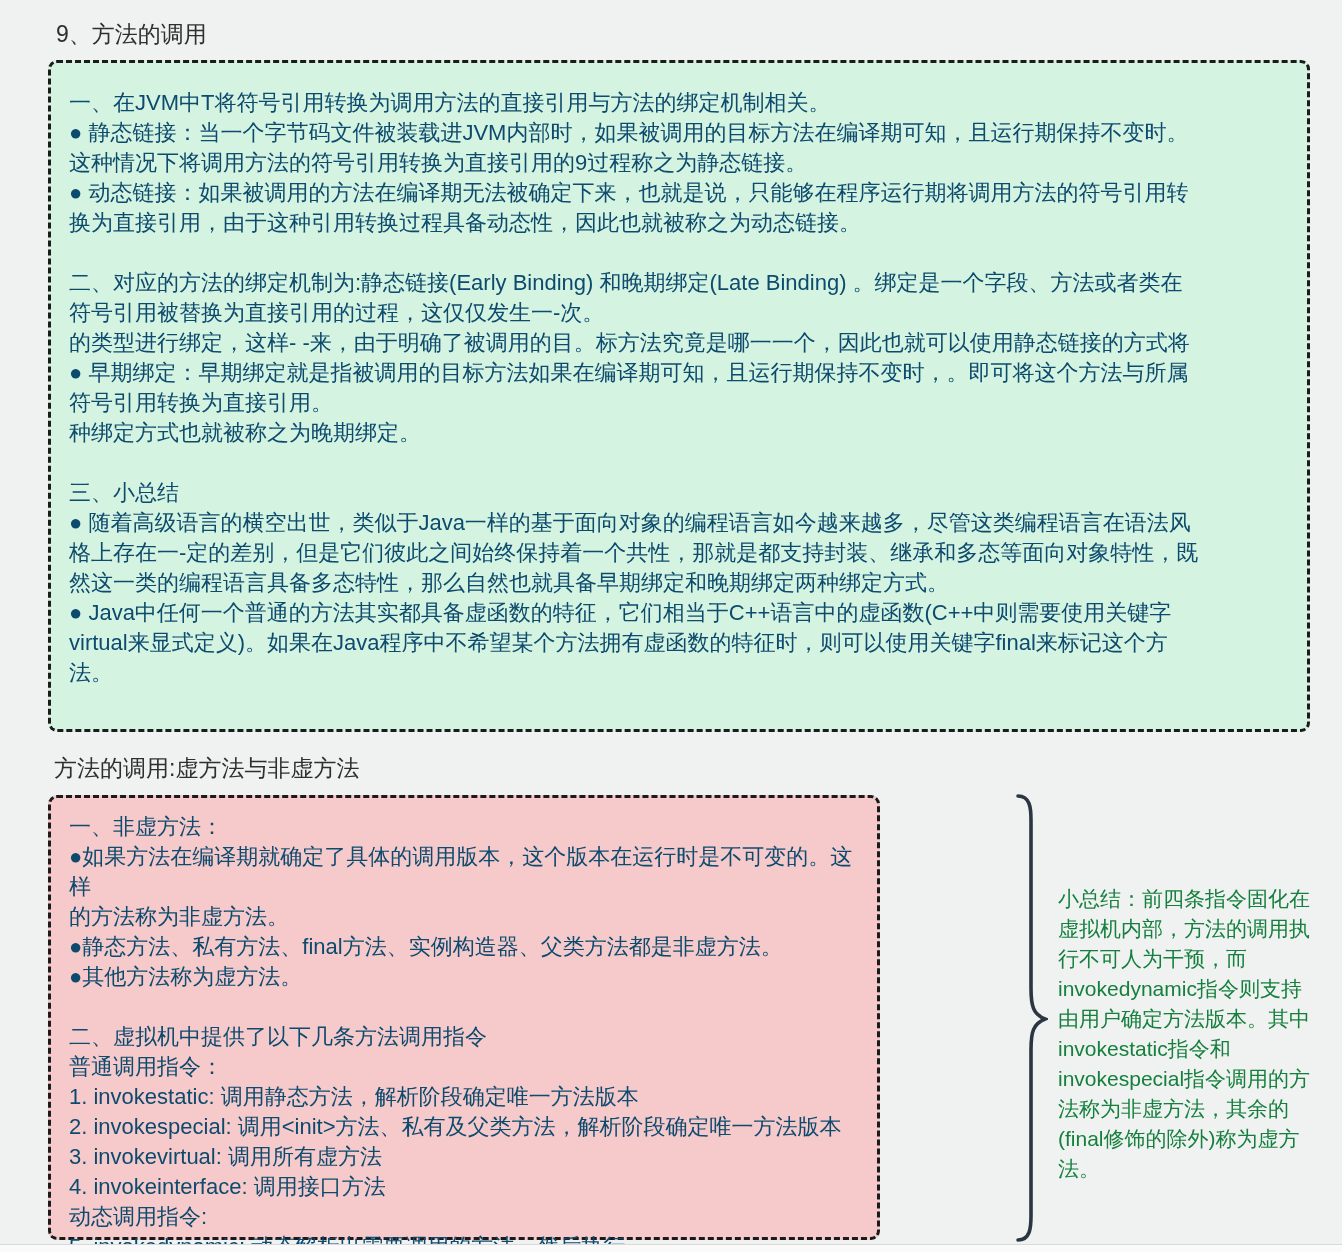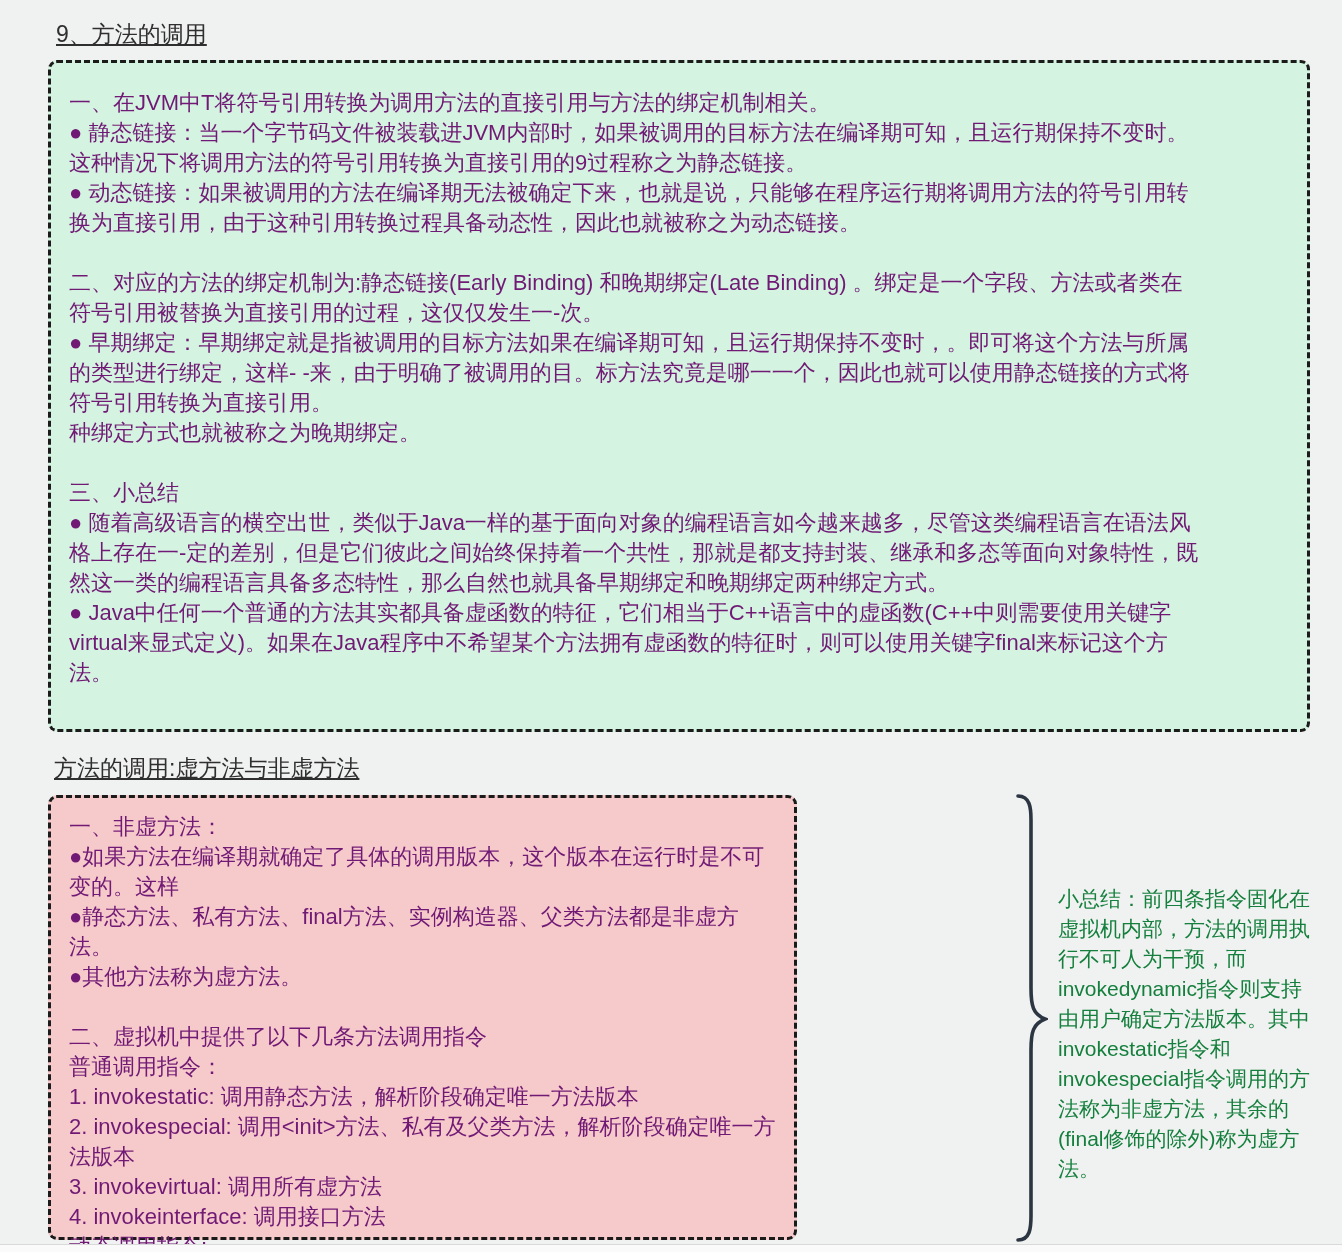--- a/index.html
+++ b/index.html
@@ -9,47 +9,46 @@
     position:relative;
     font-family:"Liberation Sans", sans-serif;
     color:#303030;
     overflow:hidden;
   }
   .page-title {
     position:absolute;
     font-size:23px;
     color:#2f2f2f;
     white-space:pre;
-    text-decoration:underline;
   }
   #title1 { left:56px; top:19px; }
   #title2 { left:54px; top:753px; }
   .note-box {
     position:absolute;
     box-sizing:border-box;
     border:3px dashed #1b1b1b;
     border-radius:9px;
   }
   #green-box {
     left:48px; top:60px;
     width:1262px; height:672px;
     background:#d4f3e0;
     padding:25px 18px 10px 18px;
   }
   #pink-box {
     left:48px; top:795px;
-    width:749px; height:445px;
+    width:832px; height:445px;
     background:#f6c9ca;
     padding:14px 18px 8px 18px;
   }
   .text-line {
     min-height:30px;
     line-height:30px;
     font-size:22px;
-    color:#701a75;
+    color:#0c4a6e;
     white-space:pre-wrap;
   }
   #brace {
     position:absolute;
     left:1008px; top:792px;
     width:40px; height:452px;
   }
   #side-note {
     position:absolute;
     left:1058px; top:884px;
@@ -74,41 +73,42 @@
 <div id="green-box" class="note-box">
   <div>
       <div class="text-line">一、在JVM中T将符号引用转换为调用方法的直接引用与方法的绑定机制相关。</div>
       <div class="text-line">● 静态链接：当一个字节码文件被装载进JVM内部时，如果被调用的目标方法在编译期可知，且运行期保持不变时。</div>
       <div class="text-line">这种情况下将调用方法的符号引用转换为直接引用的9过程称之为静态链接。</div>
       <div class="text-line">● 动态链接：如果被调用的方法在编译期无法被确定下来，也就是说，只能够在程序运行期将调用方法的符号引用转</div>
       <div class="text-line">换为直接引用，由于这种引用转换过程具备动态性，因此也就被称之为动态链接。</div>
       <div class="text-line"></div>
       <div class="text-line">二、对应的方法的绑定机制为:静态链接(Early Binding) 和晚期绑定(Late Binding) 。绑定是一个字段、方法或者类在</div>
       <div class="text-line">符号引用被替换为直接引用的过程，这仅仅发生一-次。</div>
+      <div class="text-line">的类型进行绑定，这样- -来，由于明确了被调用的目。标方法究竟是哪一一个，因此也就可以使用静态链接的方式将</div>
       <div class="text-line">● 早期绑定：早期绑定就是指被调用的目标方法如果在编译期可知，且运行期保持不变时，。即可将这个方法与所属</div>
-      <div class="text-line">的类型进行绑定，这样- -来，由于明确了被调用的目。标方法究竟是哪一一个，因此也就可以使用静态链接的方式将</div>
       <div class="text-line">符号引用转换为直接引用。</div>
       <div class="text-line">种绑定方式也就被称之为晚期绑定。</div>
       <div class="text-line"></div>
       <div class="text-line">三、小总结</div>
       <div class="text-line">● 随着高级语言的横空出世，类似于Java一样的基于面向对象的编程语言如今越来越多，尽管这类编程语言在语法风</div>
       <div class="text-line">格上存在一-定的差别，但是它们彼此之间始终保持着一个共性，那就是都支持封装、继承和多态等面向对象特性，既</div>
       <div class="text-line">然这一类的编程语言具备多态特性，那么自然也就具备早期绑定和晚期绑定两种绑定方式。</div>
       <div class="text-line">● Java中任何一个普通的方法其实都具备虚函数的特征，它们相当于C++语言中的虚函数(C++中则需要使用关键字</div>
       <div class="text-line">virtual来显式定义)。如果在Java程序中不希望某个方法拥有虚函数的特征时，则可以使用关键字final来标记这个方</div>
       <div class="text-line">法。</div>
     </div>
 </div>
 
 <div id="title2" class="page-title">方法的调用:虚方法与非虚方法</div>
 
 <div id="pink-box" class="note-box">
   <div>
       <div class="text-line">一、非虚方法：</div>
       <div class="text-line">●如果方法在编译期就确定了具体的调用版本，这个版本在运行时是不可变的。这样</div>
+      <div class="text-line">的方法称为非虚方法。</div>
       <div class="text-line">●静态方法、私有方法、final方法、实例构造器、父类方法都是非虚方法。</div>
       <div class="text-line">●其他方法称为虚方法。</div>
       <div class="text-line"></div>
       <div class="text-line">二、虚拟机中提供了以下几条方法调用指令</div>
       <div class="text-line">普通调用指令：</div>
       <div class="text-line">1. invokestatic: 调用静态方法，解析阶段确定唯一方法版本</div>
       <div class="text-line">2. invokespecial: 调用&lt;init&gt;方法、私有及父类方法，解析阶段确定唯一方法版本</div>
       <div class="text-line">3. invokevirtual: 调用所有虚方法</div>
       <div class="text-line">4. invokeinterface: 调用接口方法</div>
       <div class="text-line">动态调用指令:</div>

